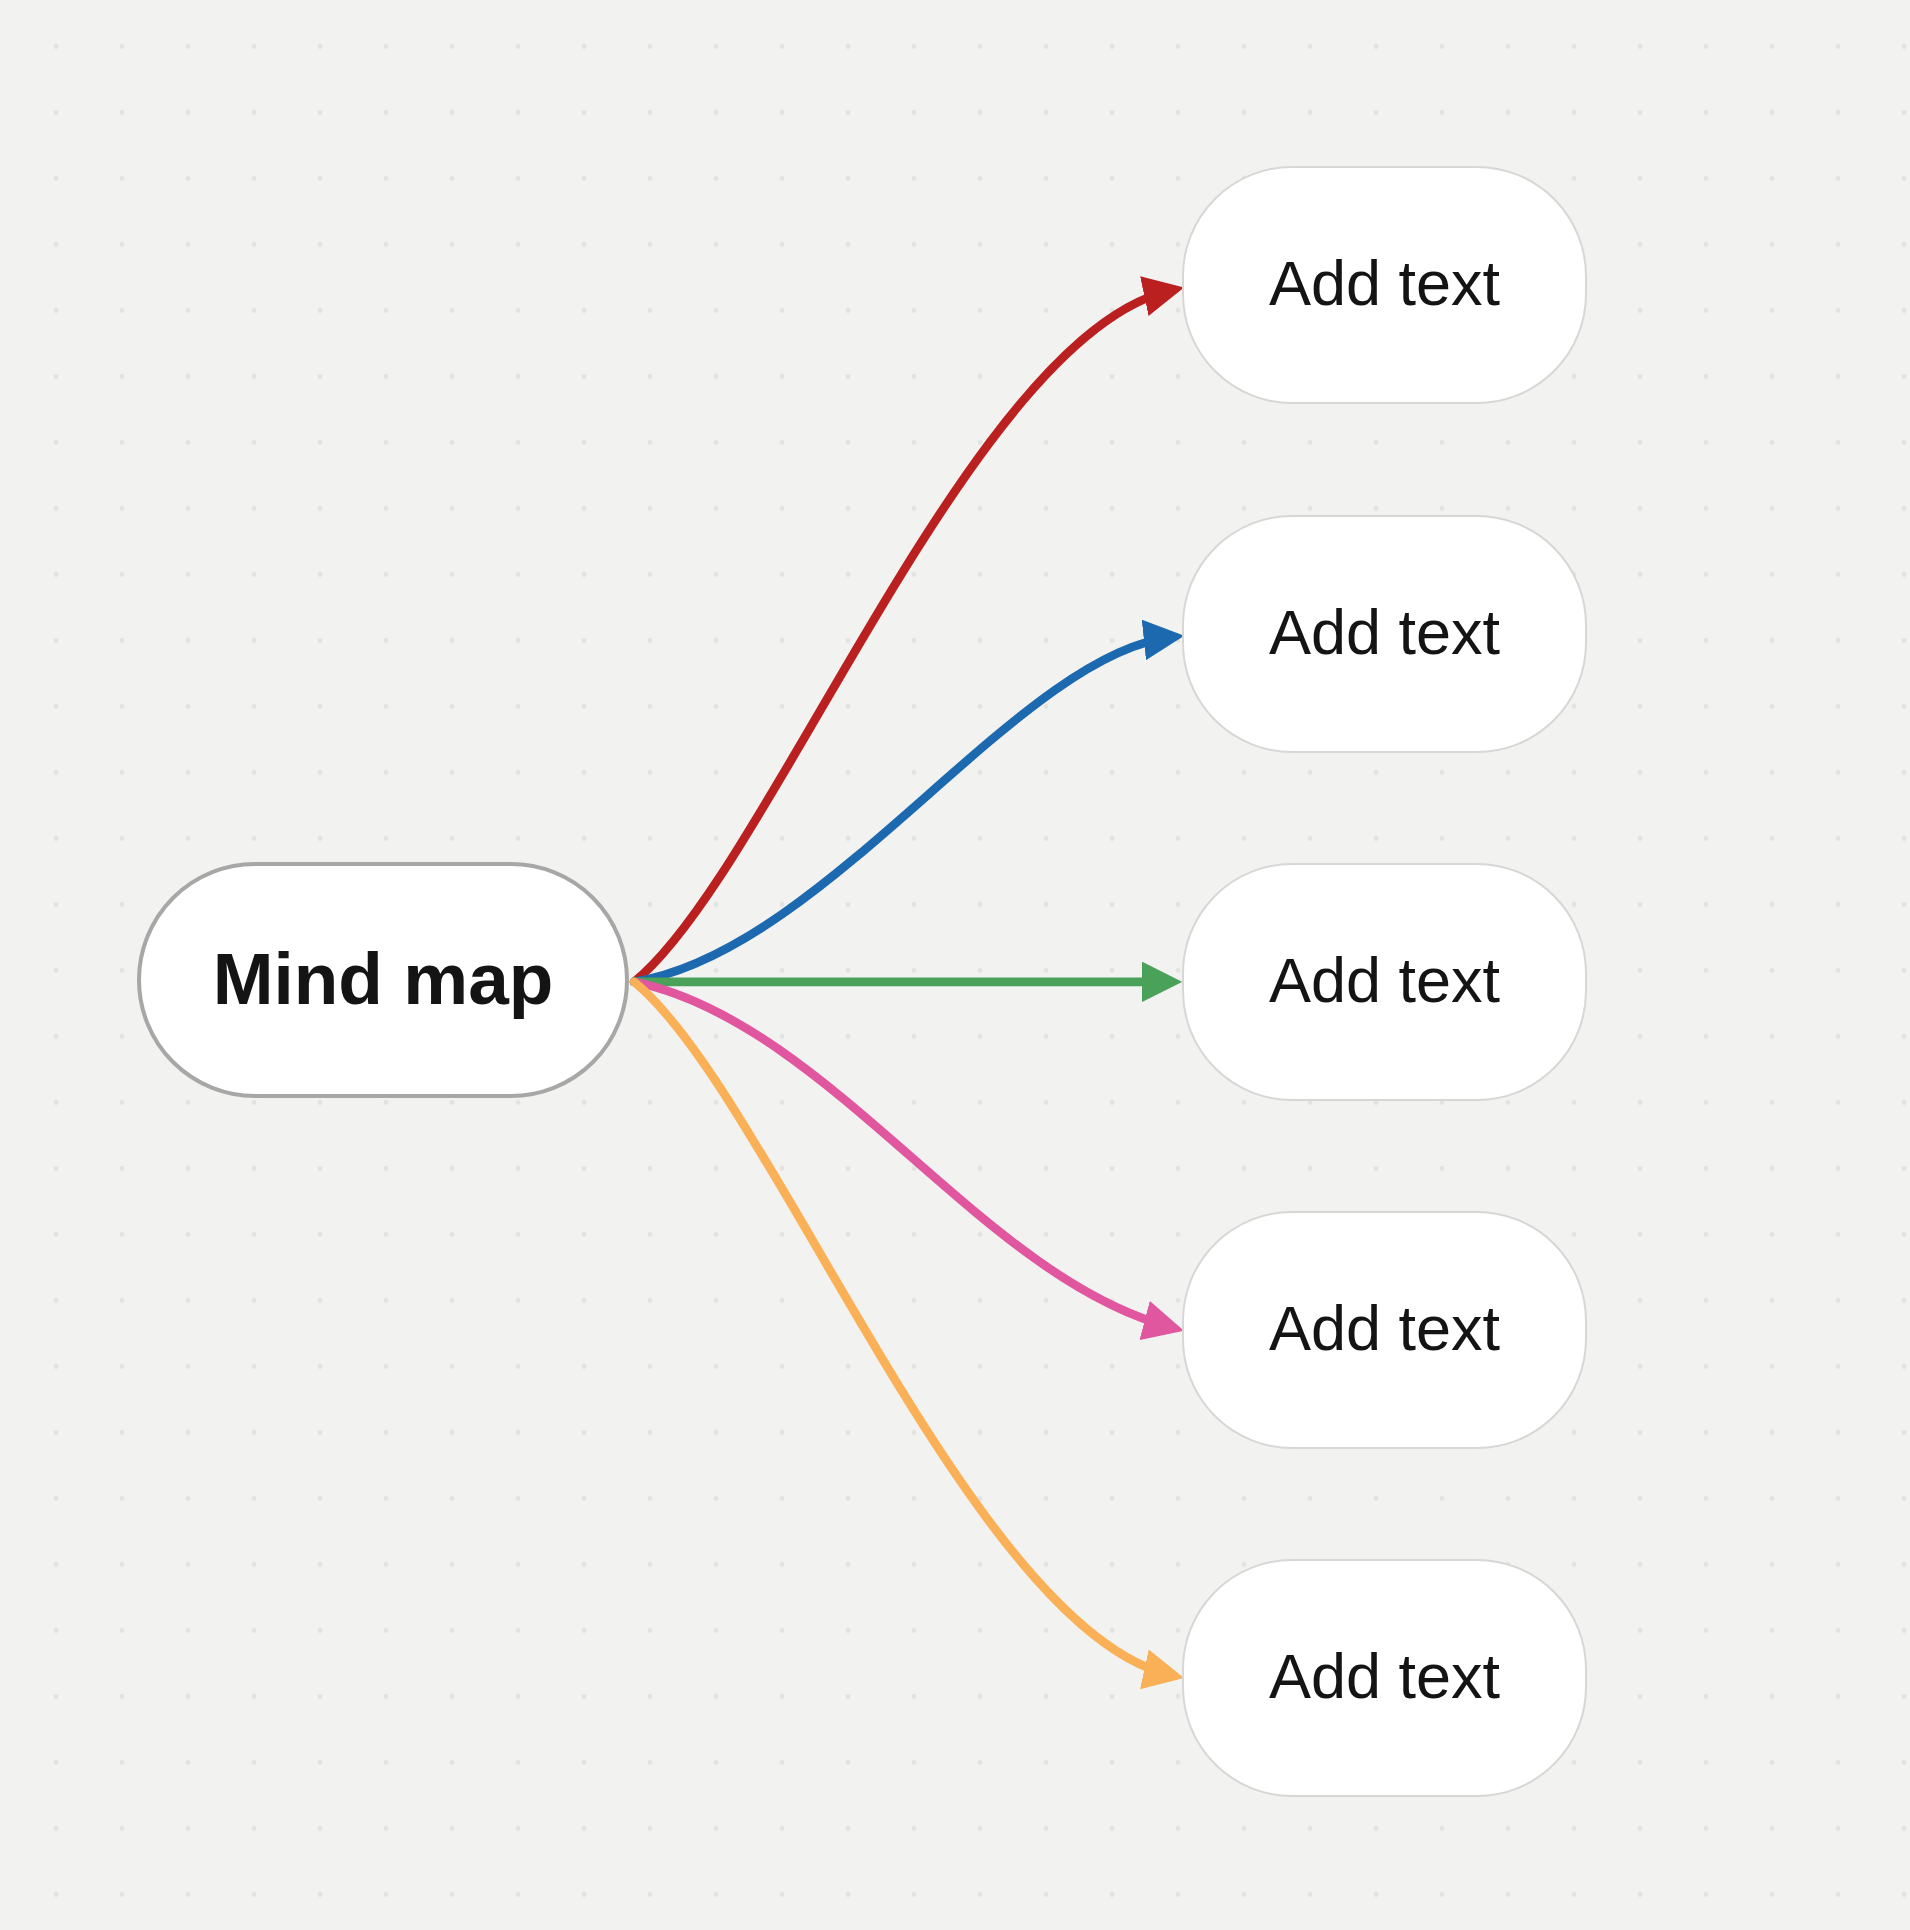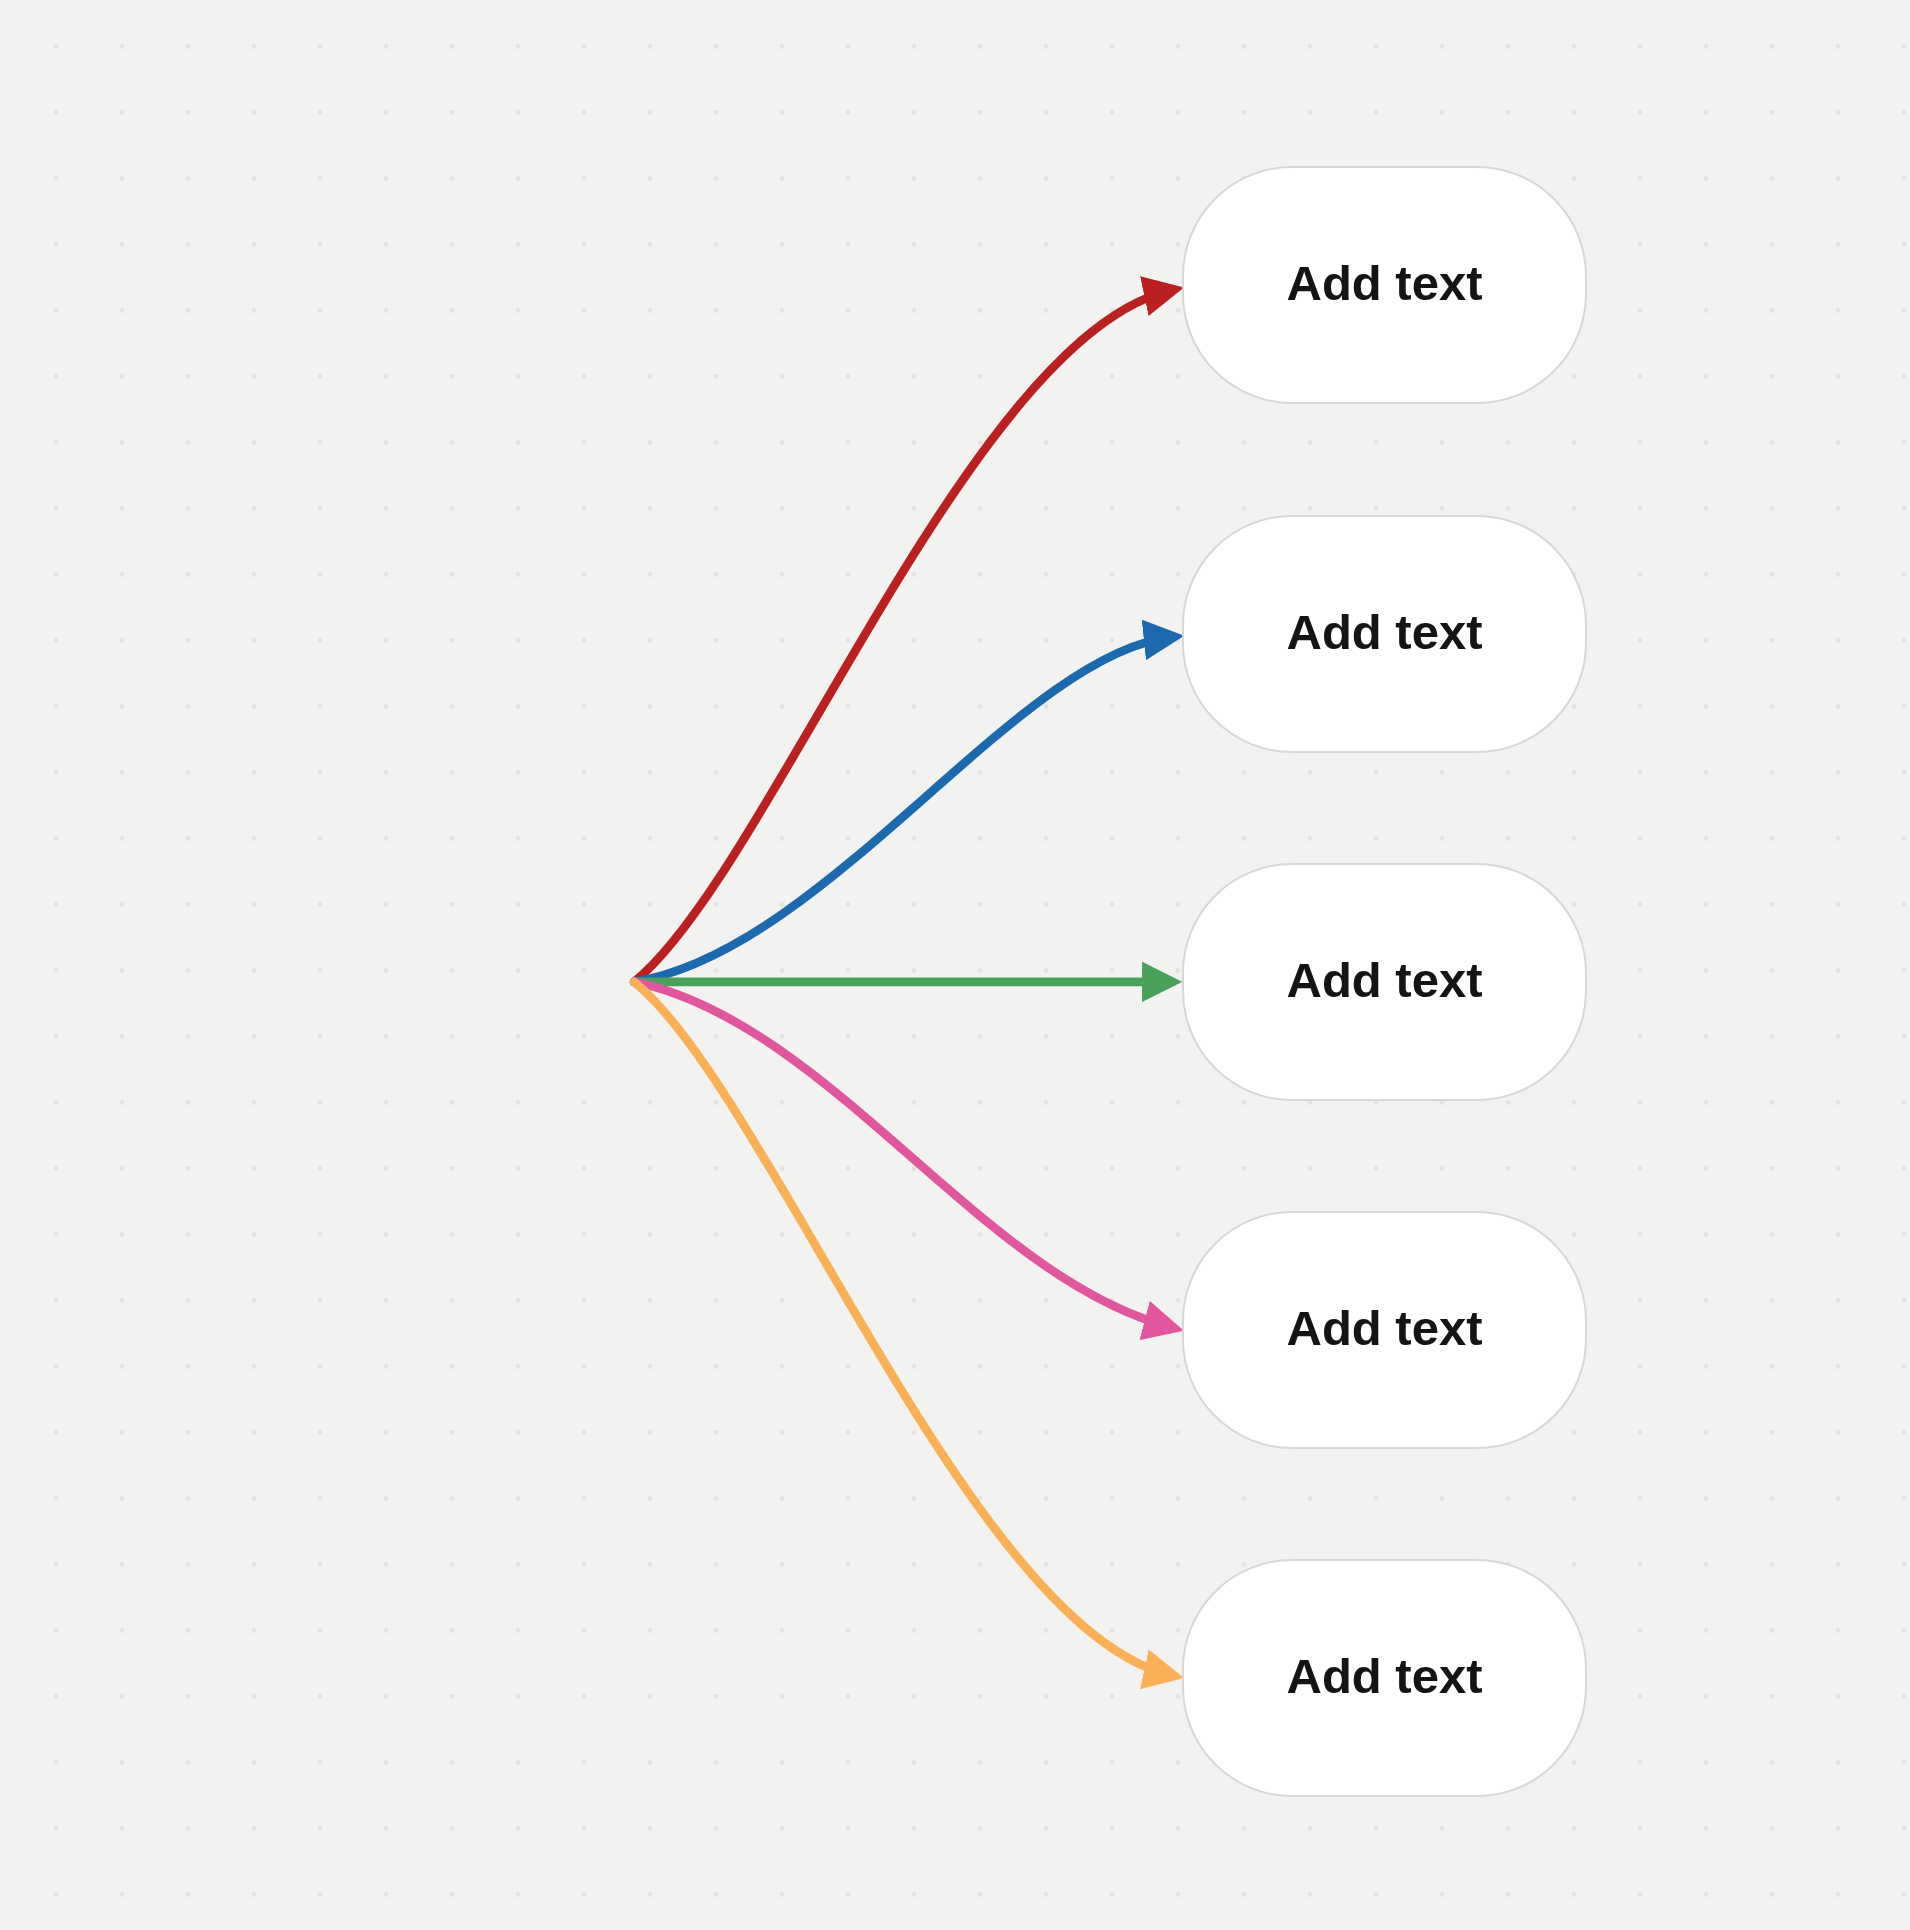--- a/index.html
+++ b/index.html
@@ -62,22 +62,22 @@
     font-weight: bold;
   }
   .branch-node {
     left: 1182px;
     width: 405px;
     height: 238px;
     border: 2.9px solid #d7d7d5;
     border-radius: 110px;
   }
   .branch-node .label {
-    font-size: 49px;
-    font-weight: bold;
+    font-size: 63px;
+    font-weight: normal;
   }
   .branch-0 { top: 166px; }
   .branch-1 { top: 515px; }
   .branch-2 { top: 863px; }
   .branch-3 { top: 1211px; }
   .branch-4 { top: 1559px; }
 </style>
 </head>
 <body>
 
@@ -102,20 +102,23 @@
       </marker>
     </defs>
 
     <path class="edge" d="M 660 1022 C 800 910, 1012 346, 1220 302" marker-end="url(#arrow-0)" stroke="#bb2020"></path>
     <path class="edge" d="M 660 1022 C 860 990, 1060 680, 1220 663" marker-end="url(#arrow-1)" stroke="#1c69af"></path>
     <path class="edge" d="M 660 1022 L 1218 1022" marker-end="url(#arrow-2)" stroke="#4aa15a"></path>
     <path class="edge" d="M 660 1022 C 865 1065, 1020 1330, 1220 1382" marker-end="url(#arrow-3)" stroke="#e0579f"></path>
     <path class="edge" d="M 660 1022 C 800 1135, 1012 1698, 1220 1744" marker-end="url(#arrow-4)" stroke="#f9b057"></path>
   </svg>
 
+  <div class="node root-node">
+    <span class="label">Mind map</span>
+  </div>
 
   <div class="node branch-node branch-0">
     <span class="label">Add text</span>
   </div>
   <div class="node branch-node branch-1">
     <span class="label">Add text</span>
   </div>
   <div class="node branch-node branch-2">
     <span class="label">Add text</span>
   </div>

